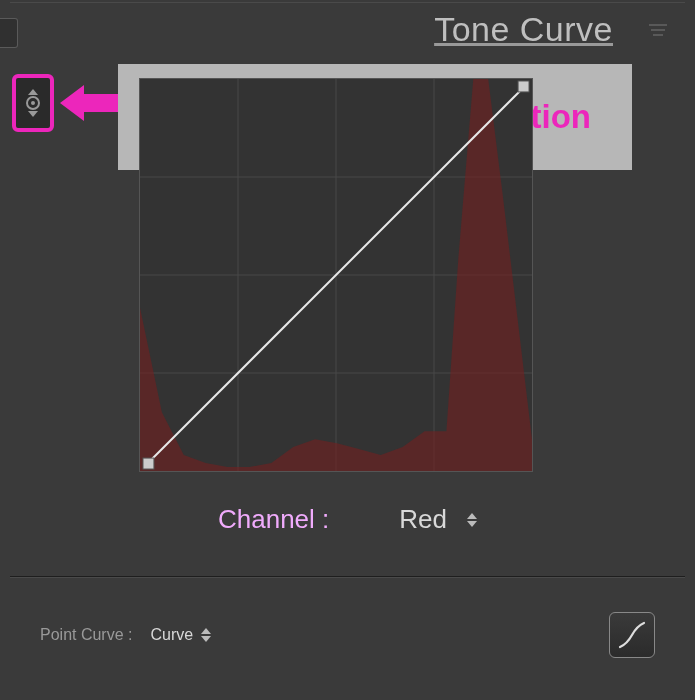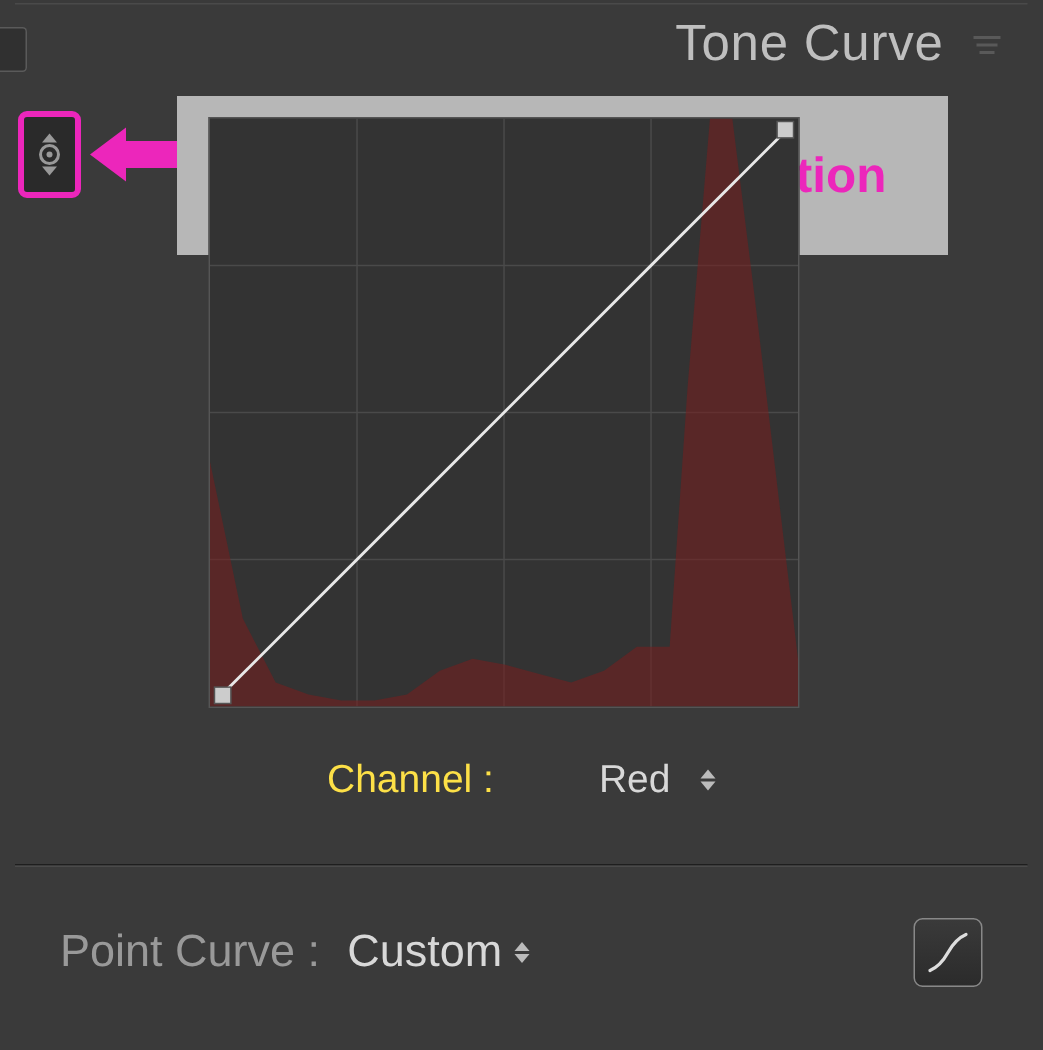--- a/index.html
+++ b/index.html
@@ -15,21 +15,22 @@
       color: #999;
       position: relative;
       overflow: hidden;
     }
     .panel-header {
       position: absolute;
       top: 10px;
       right: 28px;
       display: flex;
       align-items: center;
-      gap: 20px;
+      gap: 36px;
+      text-decoration: underline;
     }
     .panel-title {
       font-size: 34px;
       font-weight: 300;
       color: #bfbfbf;
       letter-spacing: 0.5px;
     }
     .panel-toggle {
       display: flex;
       flex-direction: column;
@@ -148,21 +149,21 @@
       top: 504px;
       left: 0;
       width: 100%;
       display: flex;
       align-items: center;
       justify-content: center;
       gap: 70px;
       font-size: 26px;
     }
     .channel-label {
-      color: #fde047;
+      color: #f0abfc;
     }
     .channel-value {
       color: #d8d8d8;
       display: flex;
       align-items: center;
       gap: 20px;
     }
     .stepper-icon {
       display: inline-flex;
       flex-direction: column;
@@ -192,21 +193,21 @@
       border-bottom: 1px solid #4a4a4a;
     }
     .point-curve-row {
       position: absolute;
       top: 612px;
       left: 40px;
       right: 40px;
       display: flex;
       align-items: center;
       gap: 18px;
-      font-size: 30px;
+      font-size: 16px;
     }
     .point-curve-label {
       color: #999;
     }
     .point-curve-value {
       color: #d8d8d8;
       display: flex;
       align-items: center;
       gap: 8px;
     }
@@ -305,21 +306,21 @@
       <span class="stepper-down"></span>
     </span>
   </span>
 </div>
 
 <div class="divider"></div>
 
 <div class="point-curve-row">
   <span class="point-curve-label">Point Curve :</span>
   <span class="point-curve-value">
-    <span>Custom</span>
+    <span>Curve</span>
     <span class="stepper-icon">
       <span class="stepper-up"></span>
       <span class="stepper-down"></span>
     </span>
   </span>
   <span class="edit-curve-btn">
     <svg viewBox="0 0 30 30">
       <path d="M3 27 Q 10 24, 15 15 T 27 3" stroke="#ddd" stroke-width="2.2" fill="none" stroke-linecap="round"></path>
     </svg>
   </span>

